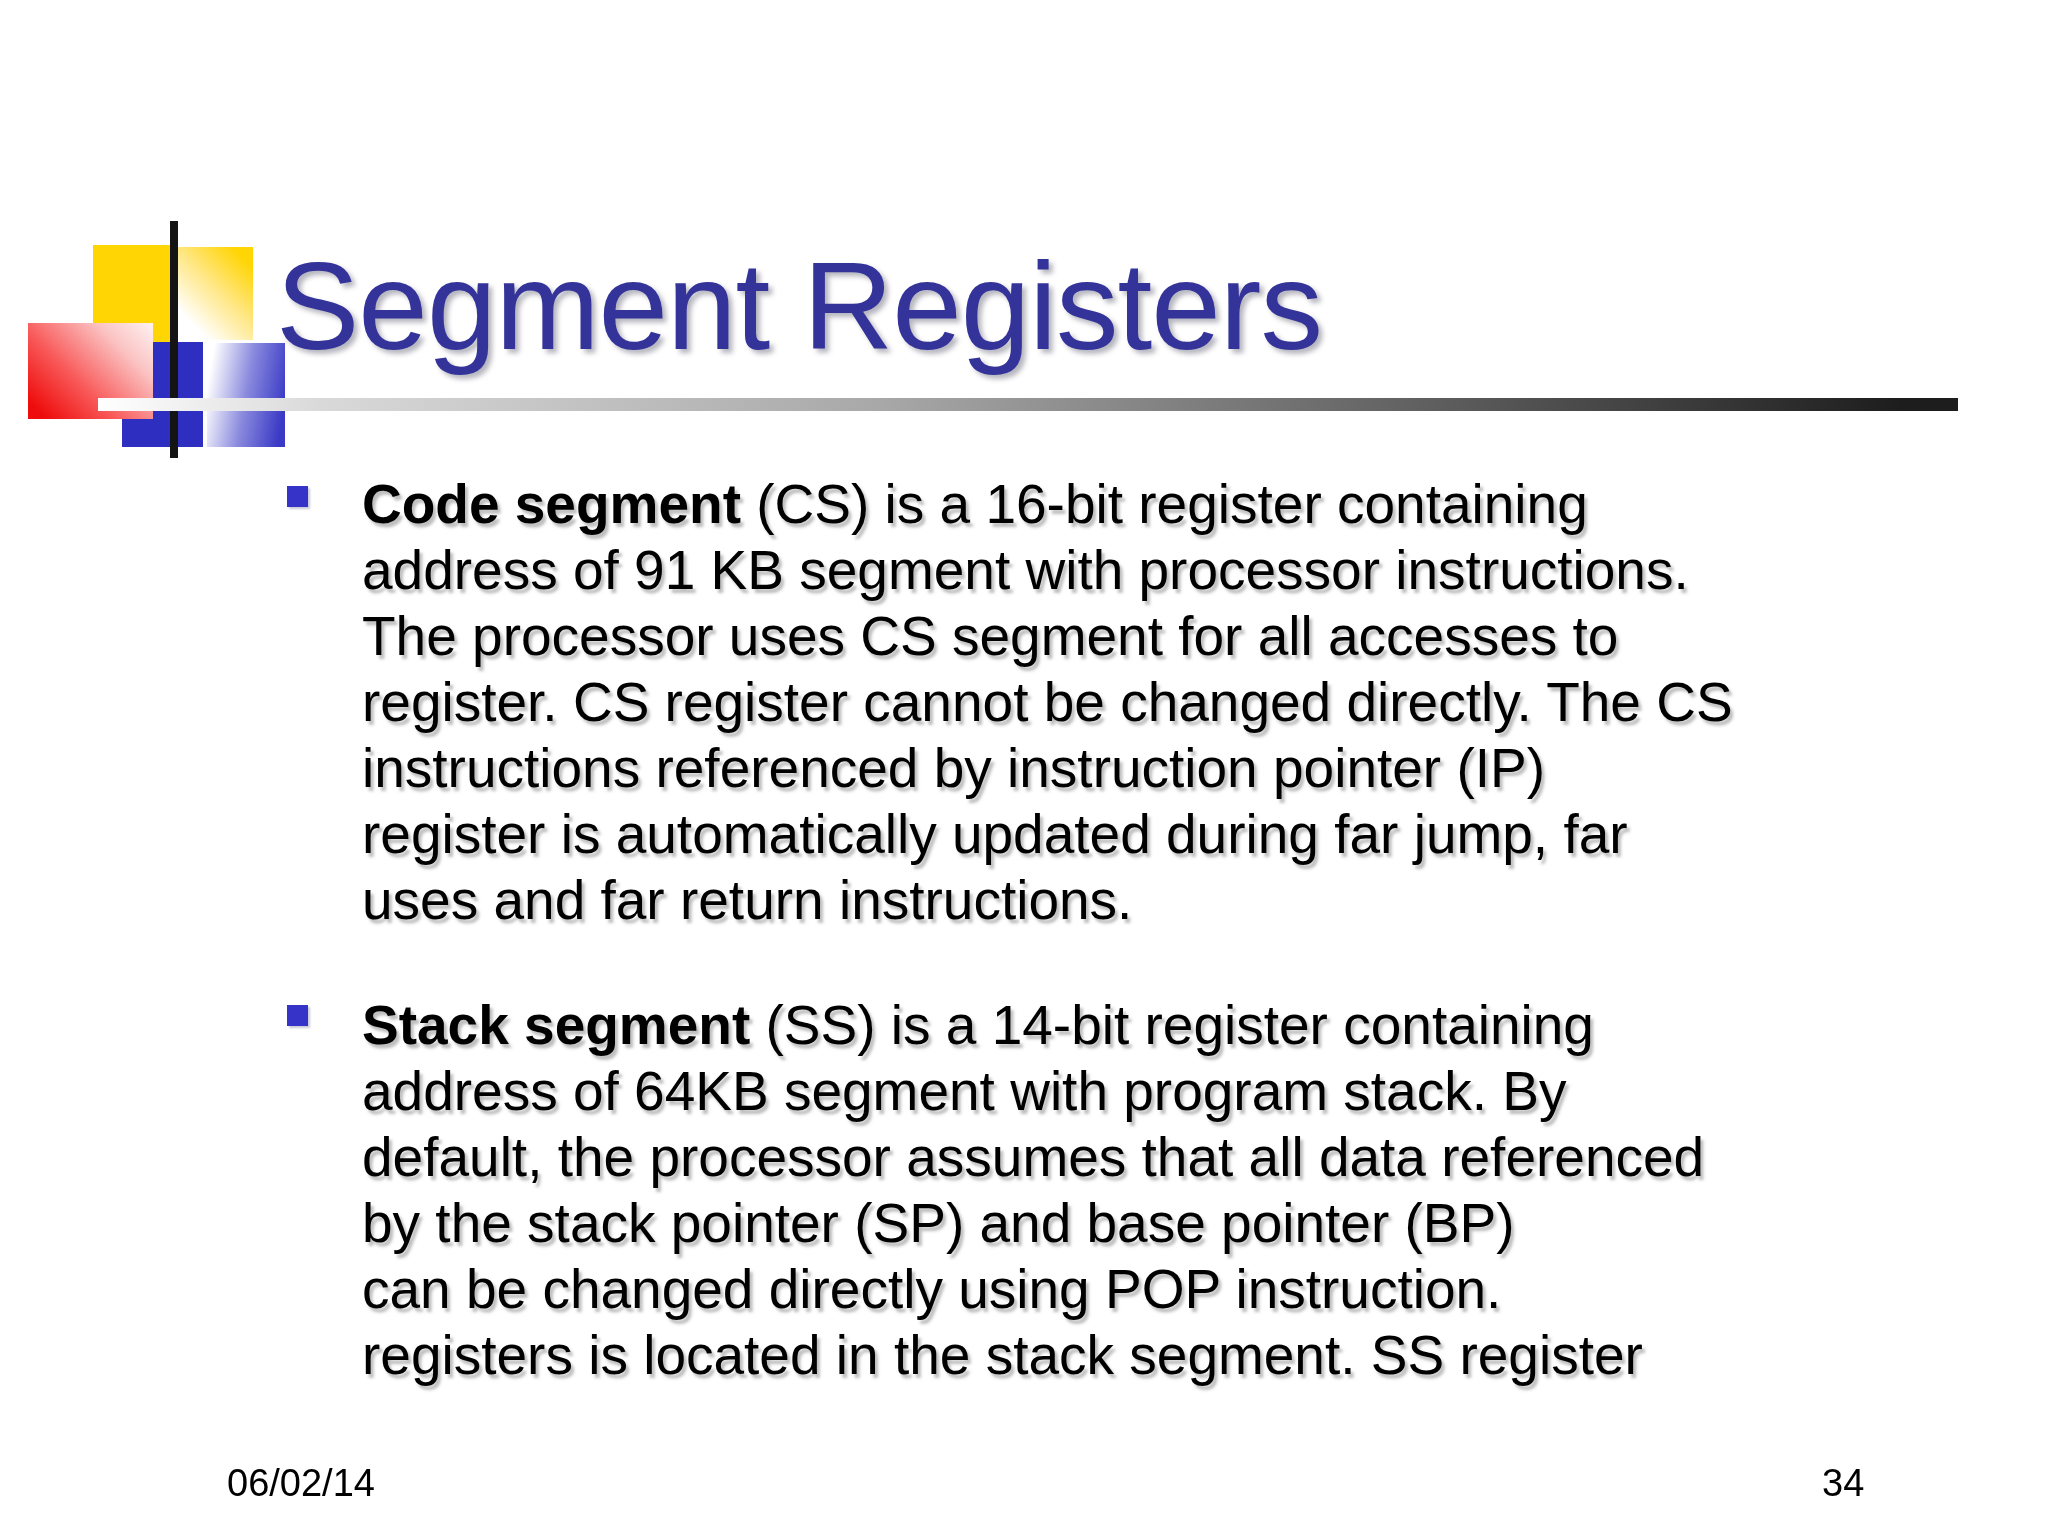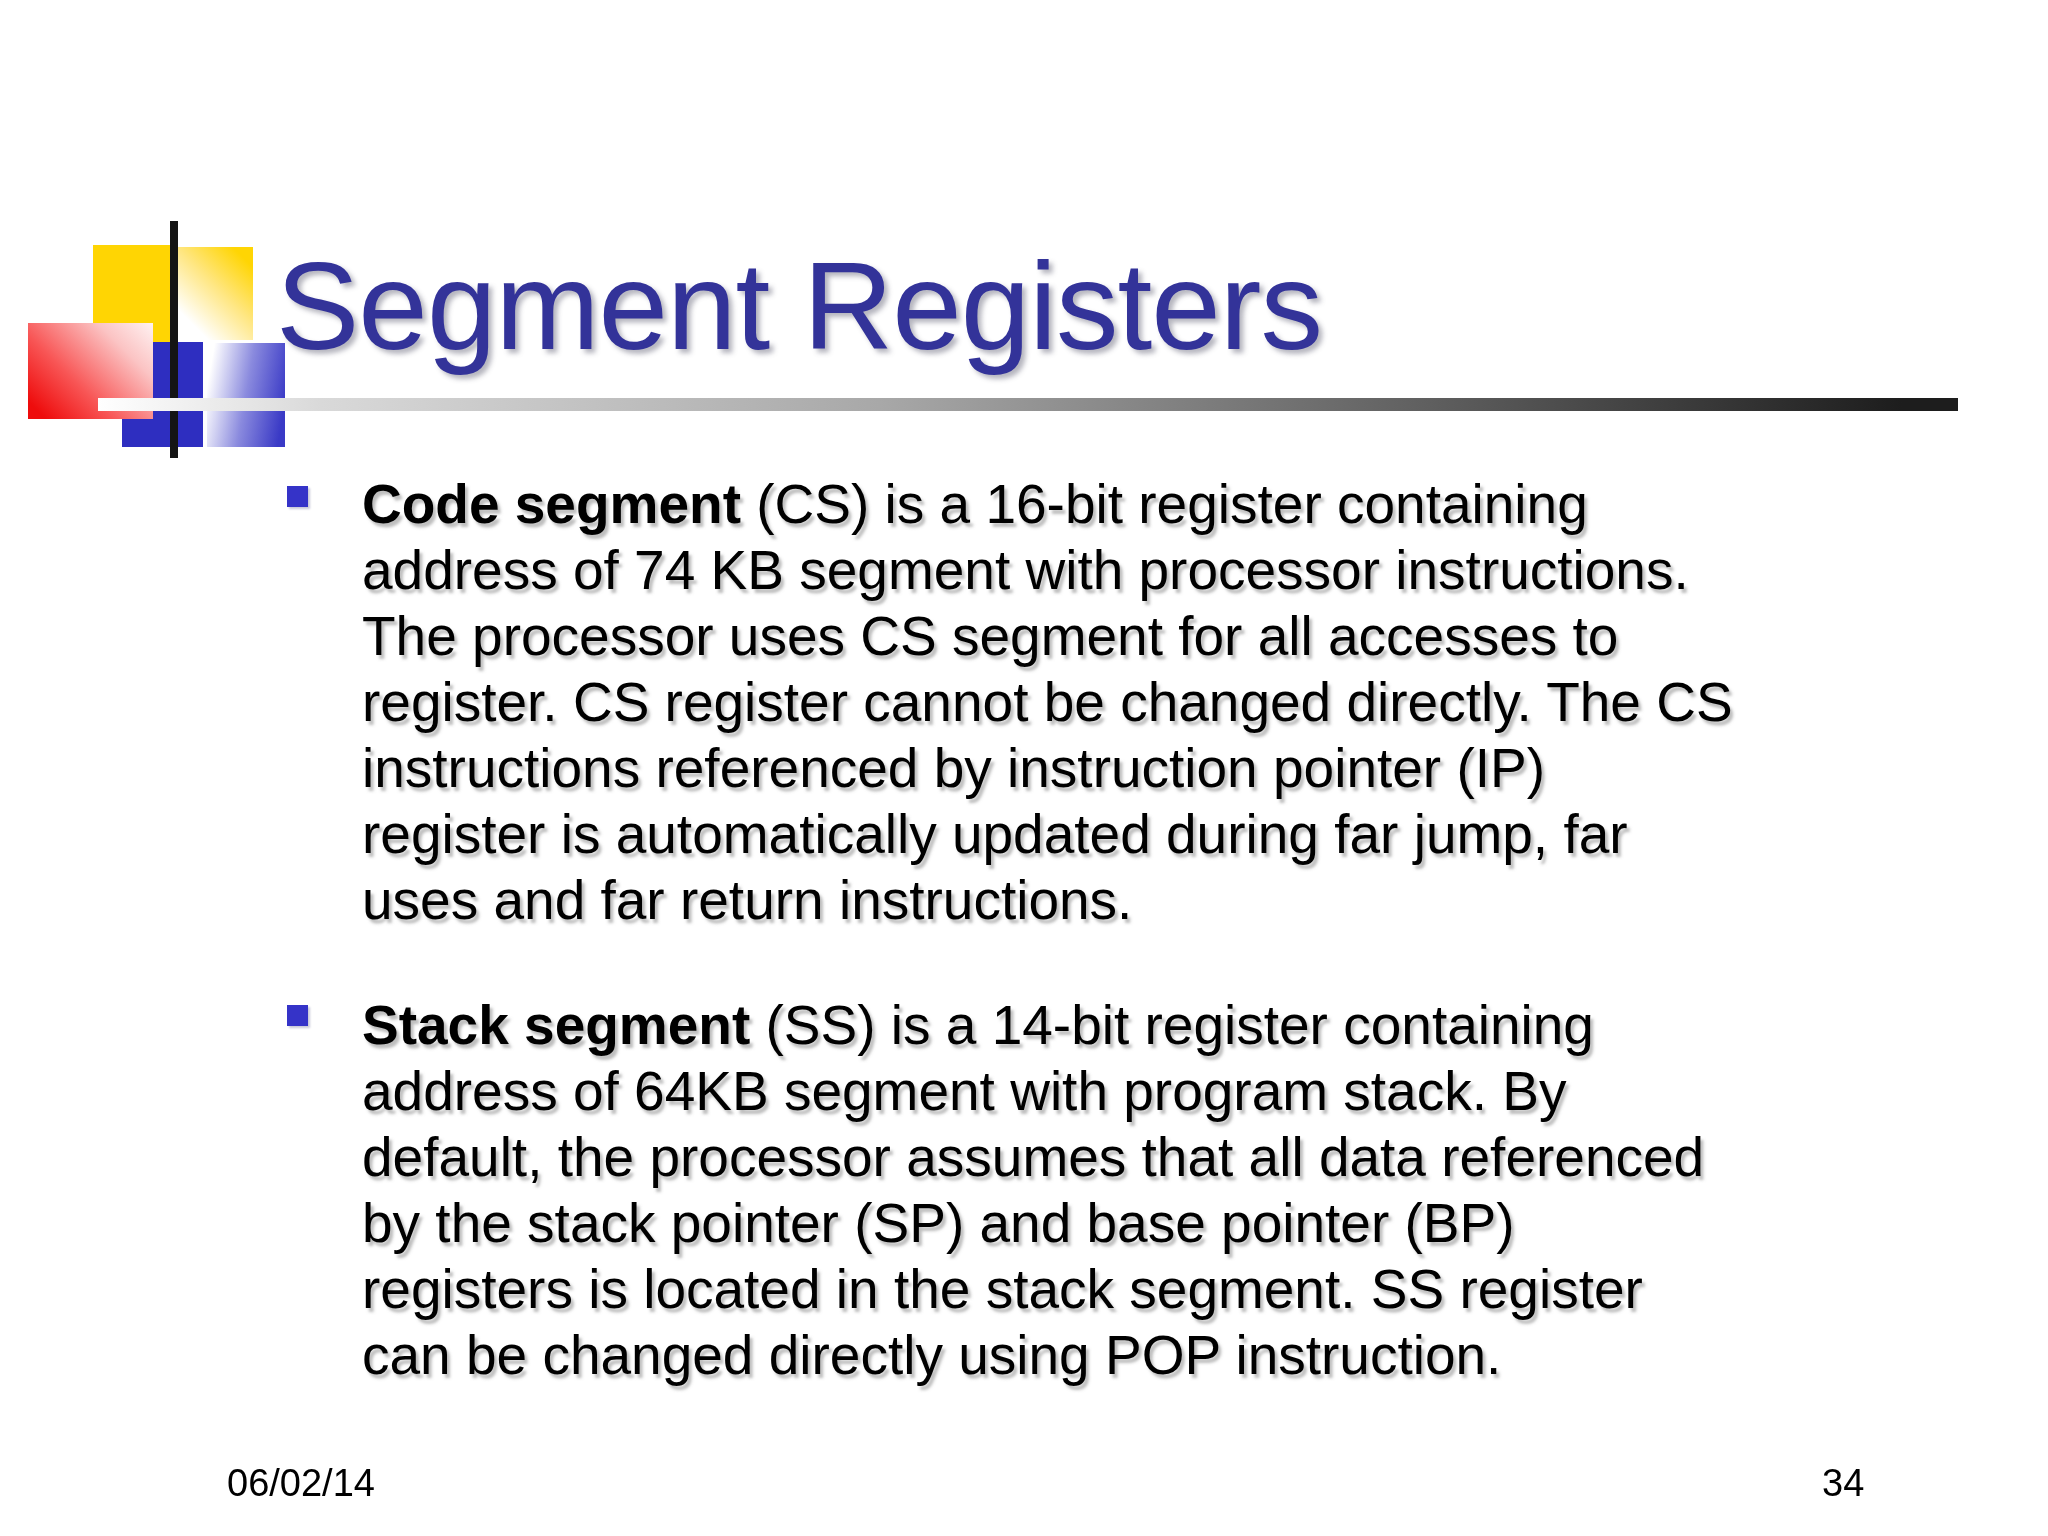--- a/index.html
+++ b/index.html
@@ -62,34 +62,34 @@
     <div class="vline"></div>
   </div>
 
   <div class="rule"></div>
 
   <div class="title">Segment Registers</div>
 
   <div class="bullet-marker marker-1"></div>
   <div class="para para-1">
     <div class="line"><b>Code segment</b><span> (CS) is a 16-bit register containing</span></div>
-    <div class="line">address of 74 KB segment with processor instructions.</div>
+    <div class="line">address of 91 KB segment with processor instructions.</div>
     <div class="line">The processor uses CS segment for all accesses to</div>
     <div class="line">register. CS register cannot be changed directly. The CS</div>
     <div class="line">instructions referenced by instruction pointer (IP)</div>
     <div class="line">register is automatically updated during far jump, far</div>
     <div class="line">uses and far return instructions.</div>
   </div>
 
   <div class="bullet-marker marker-2"></div>
   <div class="para para-2">
     <div class="line"><b>Stack segment</b><span> (SS) is a 14-bit register containing</span></div>
     <div class="line">address of 64KB segment with program stack. By</div>
     <div class="line">default, the processor assumes that all data referenced</div>
     <div class="line">by the stack pointer (SP) and base pointer (BP)</div>
+    <div class="line">can be changed directly using POP instruction.</div>
     <div class="line">registers is located in the stack segment. SS register</div>
-    <div class="line">can be changed directly using POP instruction.</div>
   </div>
 
   <div class="footer-date">06/02/14</div>
   <div class="footer-page">34</div>
 
 </div>
 
 </body></html>

